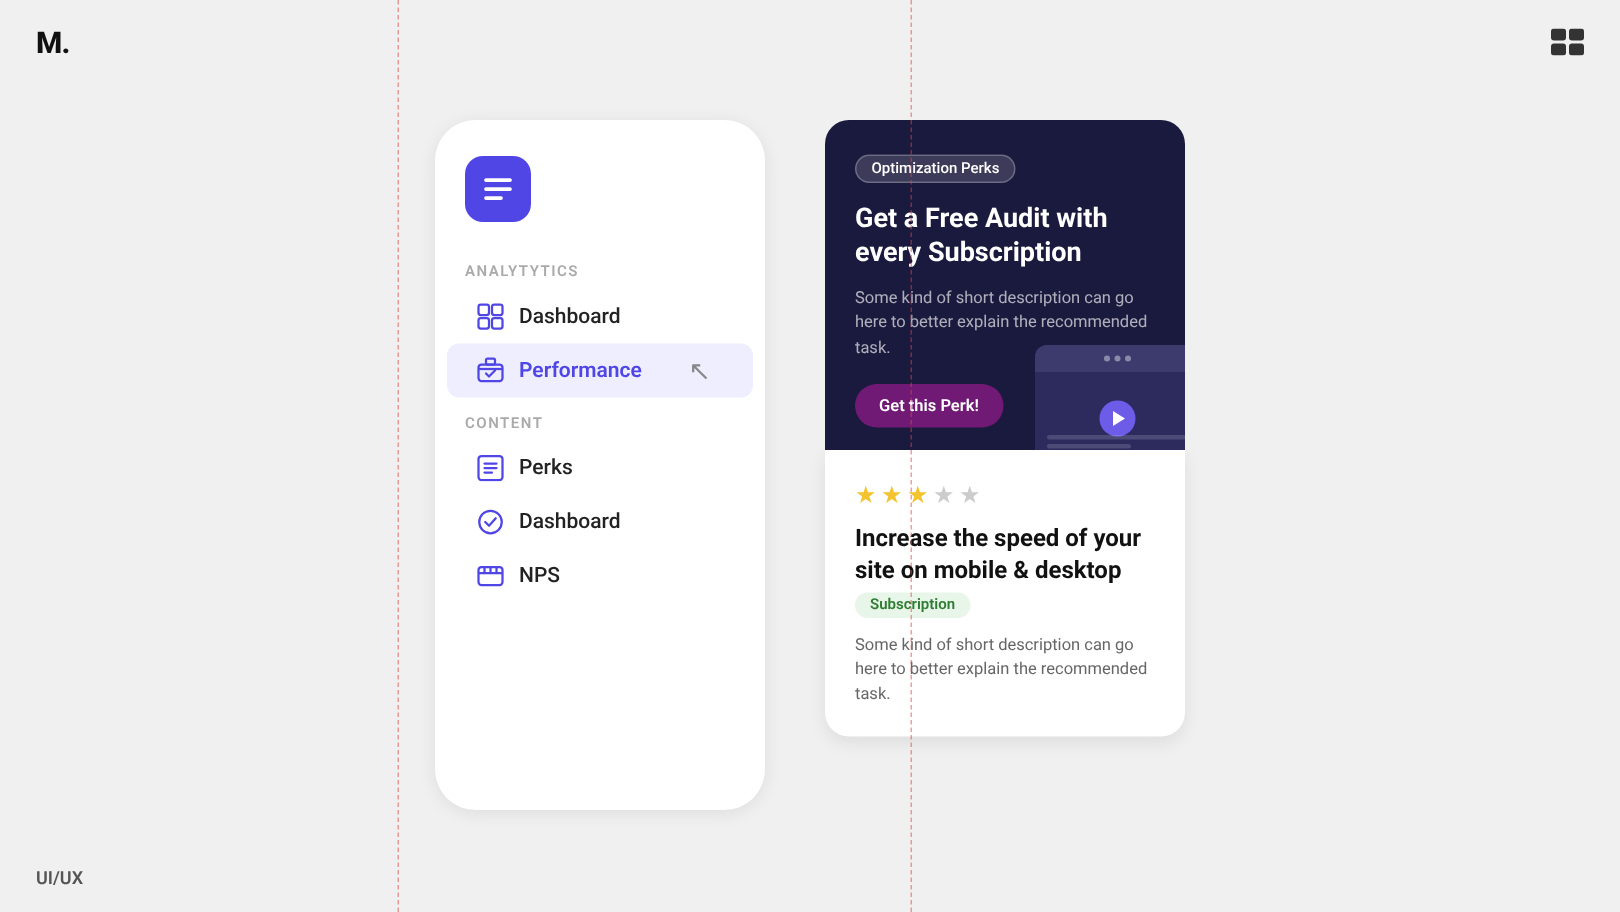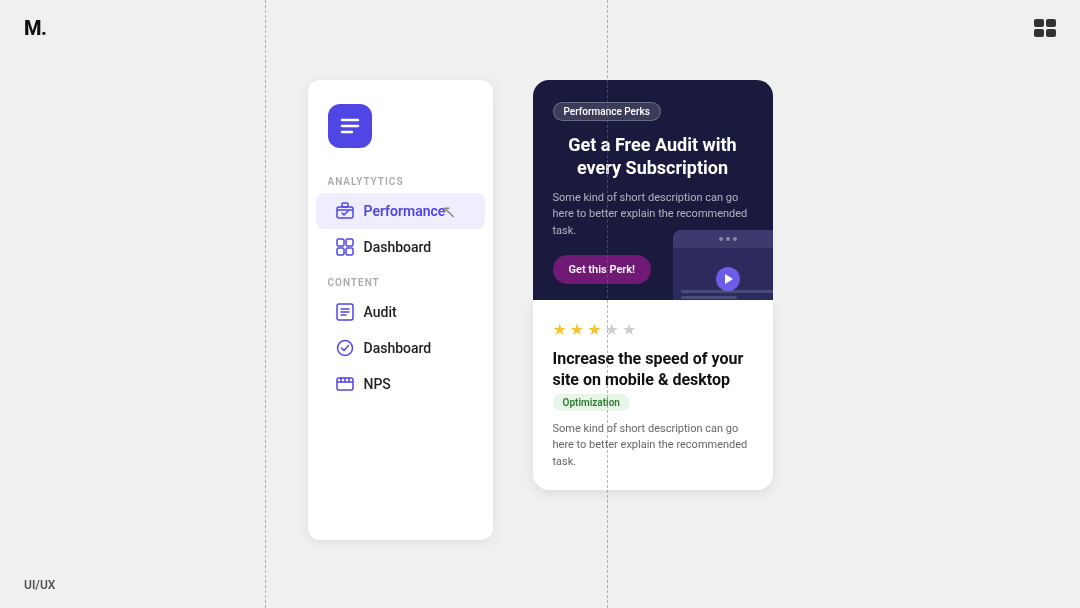--- a/index.html
+++ b/index.html
@@ -81,22 +81,22 @@
       display: flex;
       align-items: flex-start;
       justify-content: center;
       gap: 40px;
       padding: 24px 60px;
     }
 
     
     .sidebar-panel {
       background: #fff;
-      border-radius: 12px;
-      width: 185px;
+      border-radius: 27px;
+      width: 220px;
       min-height: 460px;
       padding: 24px 0 20px 0;
       box-shadow: 0 2px 12px rgba(0,0,0,0.08);
       flex-shrink: 0;
     }
 
     .sidebar-logo {
       width: 44px;
       height: 44px;
       background: #5046e5;
@@ -211,21 +211,20 @@
       border-radius: 20px;
       margin-bottom: 12px;
     }
 
     .subscription-title {
       font-size: 18px;
       font-weight: 700;
       line-height: 1.3;
       margin-bottom: 10px;
       color: #fff;
-      text-align: center;
     }
 
     .subscription-desc {
       font-size: 11px;
       color: rgba(255,255,255,0.65);
       line-height: 1.5;
       margin-bottom: 16px;
     }
 
     .subscription-btn {
@@ -378,51 +377,51 @@
   <div class="sidebar-panel">
 
     <div class="sidebar-logo">
       <svg viewBox="0 0 24 24">
         <path d="M4 6h16M4 12h16M4 18h10" stroke="white" stroke-width="2.5" stroke-linecap="round" fill="none"></path>
       </svg>
     </div>
 
     <div class="sidebar-section-label">ANALYTYTICS</div>
 
+    <div class="sidebar-item">
+      <svg class="item-icon" viewBox="0 0 18 18" fill="none">
+        <rect x="1" y="1" width="7" height="7" rx="1.5" stroke="#5046e5" stroke-width="1.5"></rect>
+        <rect x="10" y="1" width="7" height="7" rx="1.5" stroke="#5046e5" stroke-width="1.5"></rect>
+        <rect x="1" y="10" width="7" height="7" rx="1.5" stroke="#5046e5" stroke-width="1.5"></rect>
+        <rect x="10" y="10" width="7" height="7" rx="1.5" stroke="#5046e5" stroke-width="1.5"></rect>
+      </svg>
+      <span class="item-label">Dashboard</span>
+    </div>
+
     <div class="sidebar-item active">
       <svg class="item-icon" viewBox="0 0 18 18" fill="none">
         <rect x="1" y="5" width="16" height="11" rx="2" stroke="#5046e5" stroke-width="1.5"></rect>
         <path d="M1 8h16" stroke="#5046e5" stroke-width="1.5"></path>
         <rect x="6" y="1" width="6" height="4" rx="1" stroke="#5046e5" stroke-width="1.5"></rect>
         <path d="M6 11l2 2 4-4" stroke="#5046e5" stroke-width="1.5" stroke-linecap="round" stroke-linejoin="round"></path>
       </svg>
       <span class="item-label">Performance</span>
       <span class="cursor-hint">↖</span>
     </div>
 
-    <div class="sidebar-item">
-      <svg class="item-icon" viewBox="0 0 18 18" fill="none">
-        <rect x="1" y="1" width="7" height="7" rx="1.5" stroke="#5046e5" stroke-width="1.5"></rect>
-        <rect x="10" y="1" width="7" height="7" rx="1.5" stroke="#5046e5" stroke-width="1.5"></rect>
-        <rect x="1" y="10" width="7" height="7" rx="1.5" stroke="#5046e5" stroke-width="1.5"></rect>
-        <rect x="10" y="10" width="7" height="7" rx="1.5" stroke="#5046e5" stroke-width="1.5"></rect>
-      </svg>
-      <span class="item-label">Dashboard</span>
-    </div>
-
     <div class="sidebar-divider"></div>
 
     <div class="sidebar-section-label">CONTENT</div>
 
     <div class="sidebar-item">
       <svg class="item-icon" viewBox="0 0 18 18" fill="none">
         <rect x="1" y="1" width="16" height="16" rx="2" stroke="#5046e5" stroke-width="1.5"></rect>
         <path d="M5 6h8M5 9h8M5 12h5" stroke="#5046e5" stroke-width="1.5" stroke-linecap="round"></path>
       </svg>
-      <span class="item-label">Audit</span>
+      <span class="item-label">Perks</span>
     </div>
 
 
     <div class="sidebar-item">
       <svg class="item-icon" viewBox="0 0 18 18" fill="none">
         <circle cx="9" cy="9" r="7.5" stroke="#5046e5" stroke-width="1.5"></circle>
         <path d="M5.5 9l2.5 2.5 4.5-5" stroke="#5046e5" stroke-width="1.5" stroke-linecap="round" stroke-linejoin="round"></path>
       </svg>
       <span class="item-label">Dashboard</span>
     </div>
@@ -433,21 +432,21 @@
         <path d="M1 7h16" stroke="#5046e5" stroke-width="1.5"></path>
         <path d="M5 3v4M9 3v4M13 3v4" stroke="#5046e5" stroke-width="1.5" stroke-linecap="round"></path>
       </svg>
       <span class="item-label">NPS</span>
     </div>
   </div>
 
   <div class="right-panel">
 
     <div class="subscription-card">
-      <div class="subscription-badge">Performance Perks</div>
+      <div class="subscription-badge">Optimization Perks</div>
       <div class="subscription-title">Get a Free Audit with every Subscription</div>
       <div class="subscription-desc">Some kind of short description can go here to better explain the recommended task.</div>
       <div class="subscription-btn">Get this Perk!</div>
 
       
       <div class="browser-mock">
         <div class="browser-top">
           <div class="browser-dot"></div>
           <div class="browser-dot"></div>
           <div class="browser-dot"></div>
@@ -467,21 +466,21 @@
     <div class="performance-card">
       
       <div class="star-rating">
         <span class="star filled">★</span>
         <span class="star filled">★</span>
         <span class="star filled">★</span>
         <span class="star empty">★</span>
         <span class="star empty">★</span>
       </div>
       <div class="perf-title">Increase the speed of your site on mobile &amp; desktop</div>
-      <div class="perf-badge">Optimization</div>
+      <div class="perf-badge">Subscription</div>
       <div class="perf-desc">Some kind of short description can go here to better explain the recommended task.</div>
     </div>
 
   </div>
 </div>
 
 <div class="bottom-label">
   <span>UI/</span><span>UX</span>
 </div>
 

